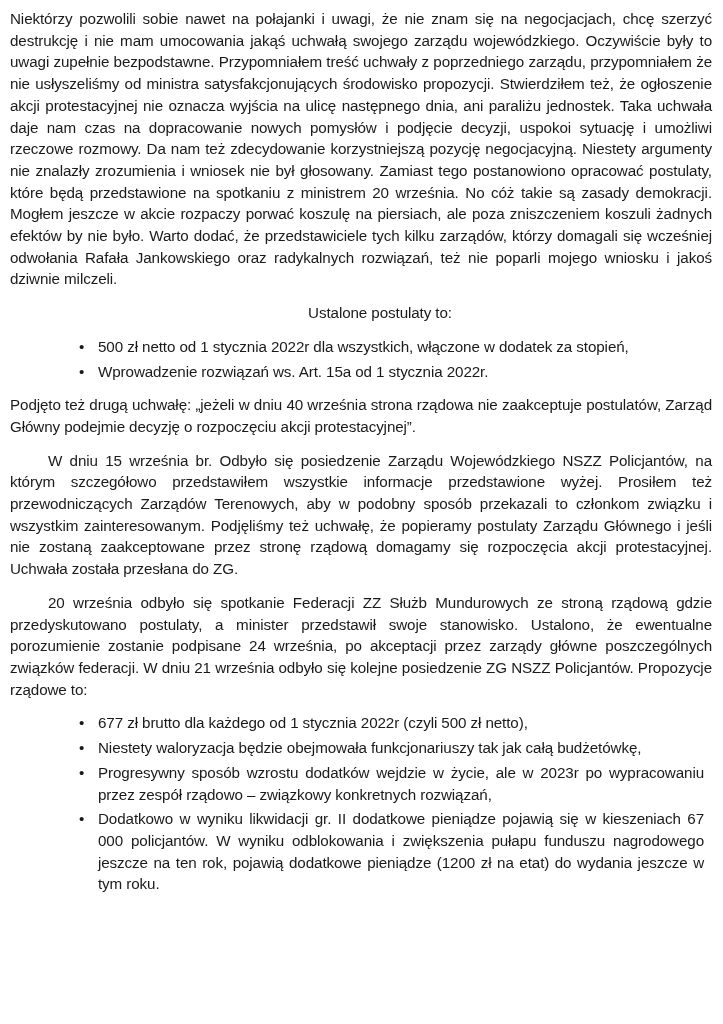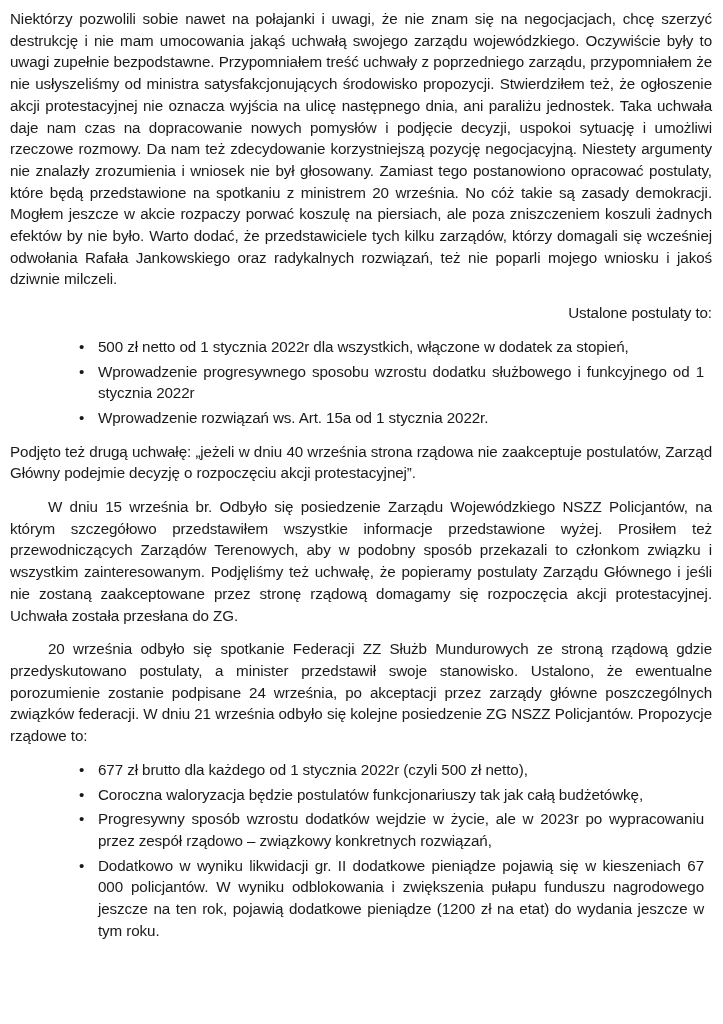--- a/index.html
+++ b/index.html
@@ -25,21 +25,21 @@
   .para {
     margin: 0 0 12px 0;
     text-align: justify;
   }
   .para.indent {
     text-indent: 38px;
   }
   .heading-line {
     margin: 0 0 12px 0;
     text-indent: 38px;
-    text-align: right;
+    text-align: center;
   }
   ul.bullets {
     list-style: none;
     margin: 0 0 12px 0;
     padding: 0 0 0 88px;
   }
   ul.bullets li {
     position: relative;
     margin: 0 8px 3px 0;
     text-align: justify;
@@ -56,30 +56,29 @@
 <body>
 
 <div class="page">
 
   <p class="para">Niektórzy pozwolili sobie nawet na połajanki i uwagi, że nie znam się na negocjacjach, chcę szerzyć destrukcję i nie mam umocowania jakąś uchwałą swojego zarządu wojewódzkiego. Oczywiście były to uwagi zupełnie bezpodstawne. Przypomniałem treść uchwały z poprzedniego zarządu, przypomniałem że nie usłyszeliśmy od ministra satysfakcjonujących środowisko propozycji. Stwierdziłem też, że ogłoszenie akcji protestacyjnej nie oznacza wyjścia na ulicę następnego dnia, ani paraliżu jednostek. Taka uchwała daje nam czas na dopracowanie nowych pomysłów i podjęcie decyzji, uspokoi sytuację i umożliwi rzeczowe rozmowy. Da nam też zdecydowanie korzystniejszą pozycję negocjacyjną. Niestety argumenty nie znalazły zrozumienia i wniosek nie był głosowany. Zamiast tego postanowiono opracować postulaty, które będą przedstawione na spotkaniu z ministrem 20 września. No cóż takie są zasady demokracji. Mogłem jeszcze w akcie rozpaczy porwać koszulę na piersiach, ale poza zniszczeniem koszuli żadnych efektów by nie było. Warto dodać, że przedstawiciele tych kilku zarządów, którzy domagali się wcześniej odwołania Rafała Jankowskiego oraz radykalnych rozwiązań, też nie poparli mojego wniosku i jakoś dziwnie milczeli.</p>
 
   <p class="heading-line">Ustalone postulaty to:</p>
 
   <ul class="bullets">
     <li>500 zł netto od 1 stycznia 2022r dla wszystkich, włączone w dodatek za stopień,</li>
-    <li>Wprowadzenie progresywnego sposobu wzrostu dodatku służbowego i funkcyjnego od 1 stycznia 2022r</li>
     <li>Wprowadzenie rozwiązań ws. Art. 15a od 1 stycznia 2022r.</li>
   </ul>
 
   <p class="para">Podjęto też drugą uchwałę: „jeżeli w dniu 40 września strona rządowa nie zaakceptuje postulatów, Zarząd Główny podejmie decyzję o rozpoczęciu akcji protestacyjnej”.</p>
 
   <p class="para indent">W dniu 15 września br. Odbyło się posiedzenie Zarządu Wojewódzkiego NSZZ Policjantów, na którym szczegółowo przedstawiłem wszystkie informacje przedstawione wyżej. Prosiłem też przewodniczących Zarządów Terenowych, aby w podobny sposób przekazali to członkom związku i wszystkim zainteresowanym. Podjęliśmy też uchwałę, że popieramy postulaty Zarządu Głównego i jeśli nie zostaną zaakceptowane przez stronę rządową domagamy się rozpoczęcia akcji protestacyjnej. Uchwała została przesłana do ZG.</p>
 
   <p class="para indent">20 września odbyło się spotkanie Federacji ZZ Służb Mundurowych ze stroną rządową gdzie przedyskutowano postulaty, a minister przedstawił swoje stanowisko. Ustalono, że ewentualne porozumienie zostanie podpisane 24 września, po akceptacji przez zarządy główne poszczególnych związków federacji. W dniu 21 września odbyło się kolejne posiedzenie ZG NSZZ Policjantów. Propozycje rządowe to:</p>
 
   <ul class="bullets">
     <li>677 zł brutto dla każdego od 1 stycznia 2022r (czyli 500 zł netto),</li>
-    <li>Coroczna waloryzacja będzie postulatów funkcjonariuszy tak jak całą budżetówkę,</li>
+    <li>Niestety waloryzacja będzie obejmowała funkcjonariuszy tak jak całą budżetówkę,</li>
     <li>Progresywny sposób wzrostu dodatków wejdzie w życie, ale w 2023r po wypracowaniu przez zespół rządowo – związkowy konkretnych rozwiązań,</li>
     <li>Dodatkowo w wyniku likwidacji gr. II dodatkowe pieniądze pojawią się w kieszeniach 67 000 policjantów. W wyniku odblokowania i zwiększenia pułapu funduszu nagrodowego jeszcze na ten rok, pojawią dodatkowe pieniądze (1200 zł na etat) do wydania jeszcze w tym roku.</li>
   </ul>
 
 </div>
 
 </body></html>

